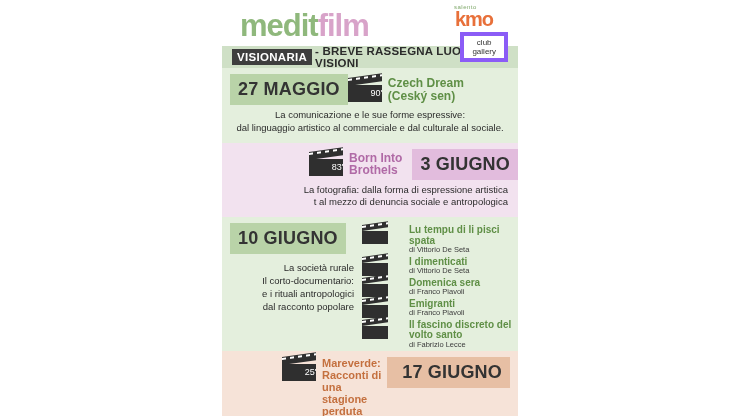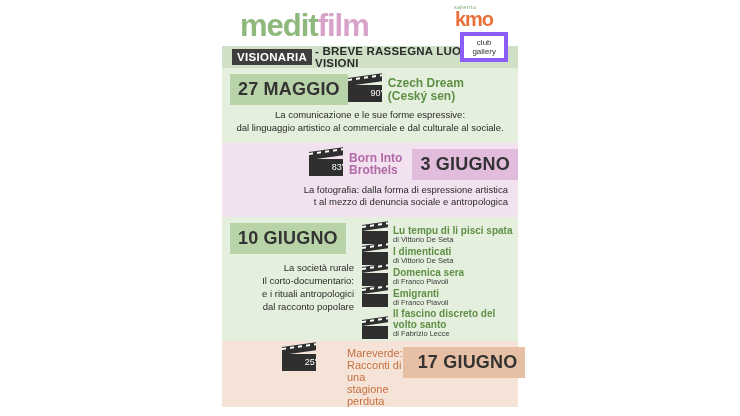--- a/index.html
+++ b/index.html
@@ -212,46 +212,46 @@
     color: #2b2b2b;
     text-align: right;
     padding: 8px 8px 6px 6px;
   }
   .s3-right {
     flex: 1;
     padding-top: 2px;
   }
   .film-item {
     display: flex;
-    align-items: flex-end;
+    align-items: flex-start;
     margin-bottom: 2px;
+    gap: 16px;
   }
   .film-item .meta { margin-left: 5px; }
   .film-item .name {
     font-size: 10px;
     font-weight: bold;
     color: #5f8f46;
     line-height: 1.05;
   }
   .film-item .dir {
     font-size: 7.5px;
     color: #3b3b3b;
     line-height: 1.1;
   }
 
   
   .s4 { display: flex; padding-top: 6px; align-items: flex-start; }
   .s4-left { flex: 1; display: flex; padding-left: 60px; }
   .s4-text { margin-left: 6px; }
   .s4-text .name {
     font-size: 11px;
-    font-weight: normal;
+    font-weight: bold;
     color: #c4703f;
     line-height: 1.1;
-    margin-left: 25px;
   }
 </style>
 </head>
 <body>
 
 <div class="poster">
 
   <div class="header">
     <div class="logo">
       <span class="medit">medit</span><span class="film">film</span>

